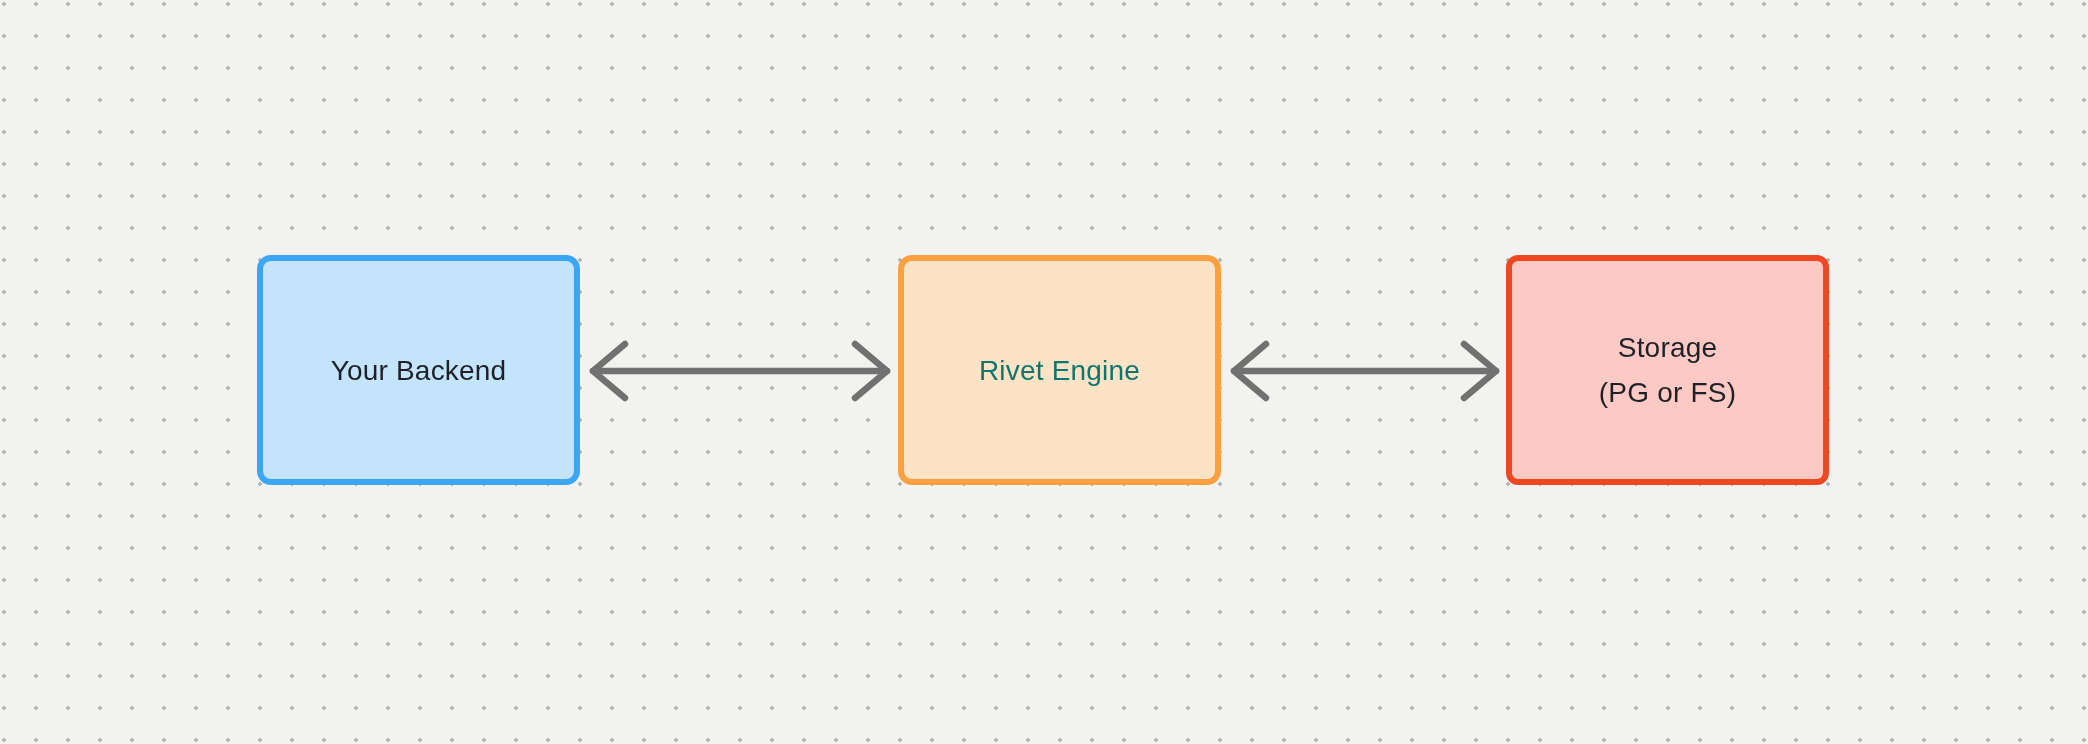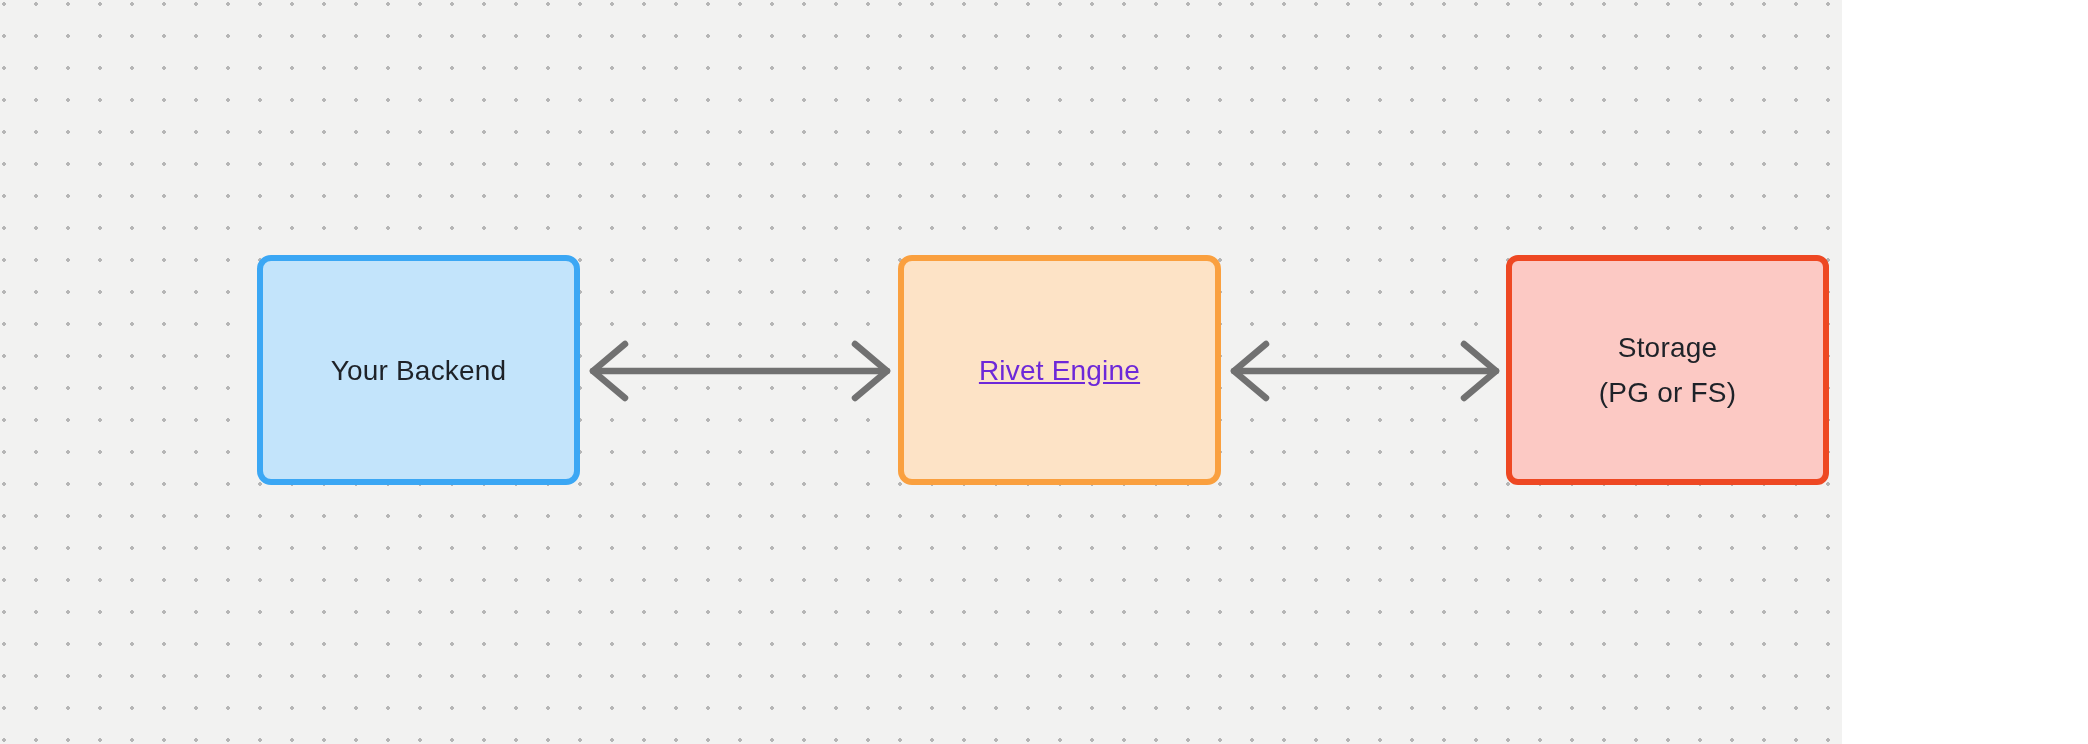--- a/index.html
+++ b/index.html
@@ -2,21 +2,21 @@
 <html><head>
 <meta charset="utf-8">
 <style>
   html, body {
     margin: 0;
     padding: 0;
     font-family: "Liberation Sans", sans-serif;
   }
   .canvas {
     position: relative;
-    width: 1842px;
+    width: 2088px;
     height: 744px;
     overflow: hidden;
     background-color: #f2f2f1;
     background-image: radial-gradient(circle, #b6b6b6 1.7px, rgba(182,182,182,0) 1.9px);
     background-size: 32px 32px;
     background-position: -12px -12px;
   }
   .node {
     position: absolute;
     top: 255px;
@@ -65,21 +65,21 @@
     </div>
   </div>
 
   <svg class="arrow arrow-1" width="304" height="78" viewBox="0 0 304 78" style="color: rgb(113, 113, 113);">
     <path d="M 5 39 L 299 39"></path>
     <path d="M 37 12 L 5 39 L 37 66"></path>
     <path d="M 267 12 L 299 39 L 267 66"></path>
   </svg>
 
   <div class="node node-engine" style="background-color: rgb(253, 227, 198); border-color: rgb(250, 160, 63);">
-    <div class="node-label" style="color: #6d28d9; text-decoration: underline;">
+    <div class="node-label" style="color: #0f766e;">
       <span>Rivet Engine</span>
     </div>
   </div>
 
   <svg class="arrow arrow-2" width="272" height="78" viewBox="0 0 272 78" style="color: rgb(113, 113, 113);">
     <path d="M 5 39 L 267 39"></path>
     <path d="M 37 12 L 5 39 L 37 66"></path>
     <path d="M 235 12 L 267 39 L 235 66"></path>
   </svg>
 

